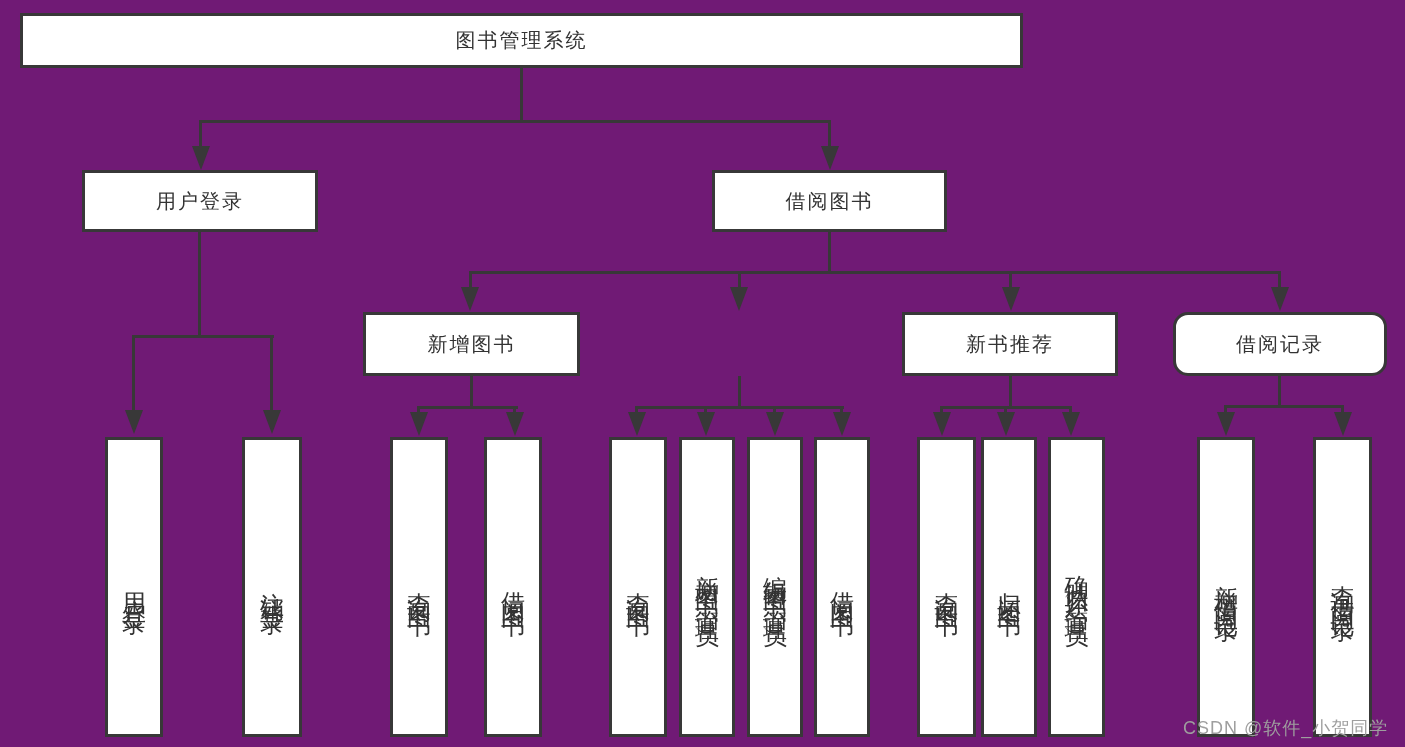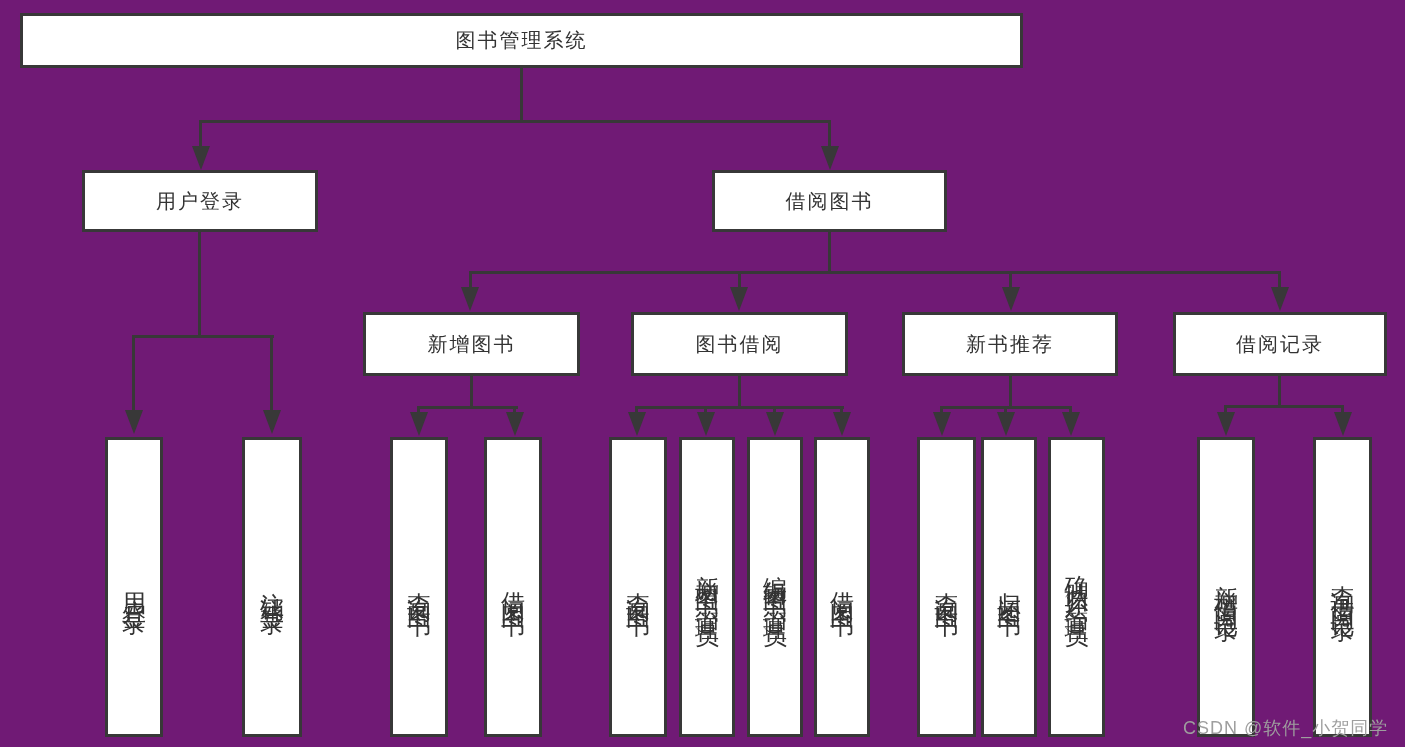--- a/index.html
+++ b/index.html
@@ -82,29 +82,26 @@
   </div>
 
   <div class="box" style="left:712px;top:170px;width:235px;height:62px;">
     <span>借阅图书</span>
   </div>
 
   <div class="box" style="left:363px;top:312px;width:217px;height:64px;">
     <span>新增图书</span>
   </div>
 
-  <div class="box" style="left:631px;top:312px;width:217px;height:64px;">
-    <span>图书借阅</span>
-  </div>
 
   <div class="box" style="left:902px;top:312px;width:216px;height:64px;">
     <span>新书推荐</span>
   </div>
 
-  <div class="box" style="left:1173px;top:312px;width:214px;height:64px;">
+  <div class="box" style="left:1173px;top:312px;width:214px;height:64px;border-radius:15px;">
     <span>借阅记录</span>
   </div>
 
   <div class="vbox" style="left:105px;width:58px;">
     <span>用户登录</span>
   </div>
   <div class="vbox" style="left:242px;width:60px;">
     <span>注销登录</span>
   </div>
 

